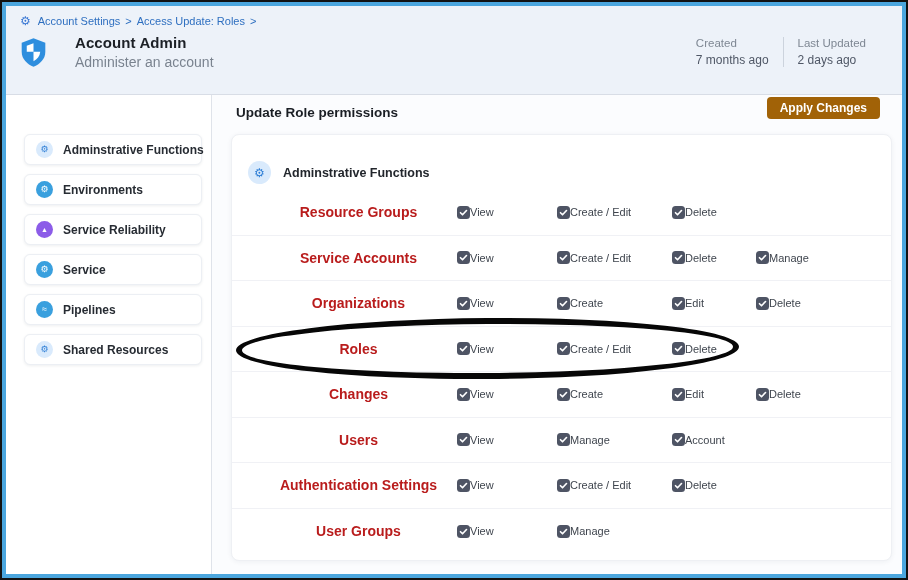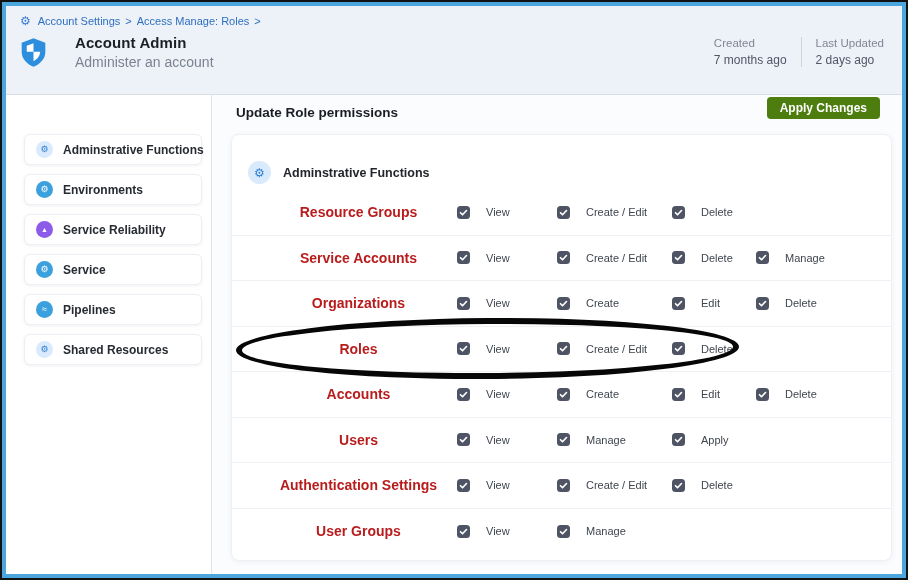--- a/index.html
+++ b/index.html
@@ -10,21 +10,21 @@
   
   .hdr { height:89px; background:#edf2f9; border-bottom:1px solid #d8dde6; position:relative; flex:0 0 auto; padding:9px 0 0 14px; }
   .crumbs { display:flex; align-items:center; gap:5px; font-size:11px; }
   .crumb-gear { color:#3b78d4; font-size:12px; line-height:1; margin-right:2px; }
   .crumb { color:#2e6fc0; cursor:pointer; }
   .crumb-sep { color:#2e6fc0; }
   .hdr-titlerow { display:flex; align-items:center; gap:28px; margin-top:7px; }
   .shield { width:27px; height:31px; flex:0 0 auto; }
   .hdr-title { font-size:15px; font-weight:700; color:#1c2026; letter-spacing:.1px; }
   .hdr-sub { font-size:14px; color:#7a838f; margin-top:3px; }
-  .meta { position:absolute; right:4px; top:31px; display:flex; }
+  .meta { position:absolute; right:22px; top:31px; display:flex; }
   .meta-item { padding:0 14px; }
   .meta-item + .meta-item { border-left:1px solid #ccd3dd; }
   .meta-label { font-size:11.5px; color:#7e8793; margin-bottom:4px; }
   .meta-value { font-size:12px; color:#4f5766; }
 
   
   .content { flex:1 1 auto; display:flex; min-height:0; }
   .sidebar { width:206px; flex:0 0 auto; background:#ffffff; border-right:1px solid #dfe3ea; padding:39px 0 0 18px; }
   .side-card { width:178px; height:31px; background:#fff; border:1px solid #eceff4; border-radius:6px;
                box-shadow:0 1px 3px rgba(40,50,70,.08); display:flex; align-items:center; gap:10px;
@@ -32,55 +32,55 @@
   .icn { width:17px; height:17px; border-radius:50%; display:flex; align-items:center; justify-content:center;
          font-size:9px; line-height:1; flex:0 0 auto; }
   .icn.light-blue { background:#d9eafc; color:#2f7fd6; }
   .icn.blue { background:#3aa0de; color:#ffffff; }
   .icn.purple { background:#8c5ce8; color:#ffffff; font-size:7px; }
   .side-label { font-size:12px; font-weight:600; color:#272c33; white-space:nowrap; }
 
   .panel { flex:1 1 auto; background:#fbfcfe; position:relative; min-width:0; }
   .panel-head { padding:8px 32px 0 24px; position:relative; }
   .panel-title { font-size:13.5px; font-weight:700; color:#1a1e24; }
-  .apply-btn { position:absolute; right:22px; top:2px; background:#4d7c0f; color:#ffffff; border:none;
+  .apply-btn { position:absolute; right:22px; top:2px; background:#a16207; color:#ffffff; border:none;
                font-family:inherit; font-size:12px; font-weight:700; padding:4px 13px; border-radius:4px; cursor:pointer; }
 
   .card { margin:13px 9px 0 19px; width:661px; height:427px; background:#ffffff; border:1px solid #eef0f4;
           border-radius:8px; box-shadow:0 1px 5px rgba(40,50,70,.06); }
   .card-head { display:flex; align-items:center; gap:12px; padding:20px 0 0 16px; height:55px; }
   .card-gear { width:23px; height:23px; border-radius:50%; background:#d9eafc; color:#2f7fd6; display:flex;
                align-items:center; justify-content:center; font-size:12px; line-height:1; }
   .card-title { font-size:12.5px; font-weight:700; color:#22262c; }
 
   .rows { }
   .prow { display:grid; grid-template-columns:197px 100px 115px 84px auto; align-items:center;
           padding-left:28px; height:45.5px; position:relative; }
   .prow:not(:last-child){ border-bottom:1px solid #f0f1f5; }
   .prow-name { font-size:14px; font-weight:600; color:#b91c1c;text-align:center; }
-  .perm { display:flex; align-items:center; gap:16px; }
+  .perm { display:flex; align-items:center; gap:0; }
   .cb { width:13px; height:13px; background:#4e5464; border-radius:3.5px; display:flex; align-items:center;
         justify-content:center; flex:0 0 auto; cursor:pointer; }
   .perm-label { font-size:11px; color:#3f454e; white-space:nowrap; }
 
   .ellipse { position:absolute; left:4px; top:-9px; width:503px; height:61px; border:6px solid #070707;
              border-radius:50%; pointer-events:none; z-index:5; transform:rotate(-.4deg); }
 </style>
 </head>
 <body>
 
 <div class="frame">
   <div class="frame-inner">
 
     <div class="hdr">
       <div class="crumbs">
         <span class="crumb-gear">⚙</span>
       <span class="crumb">Account Settings</span>
           <span class="crumb-sep">&gt;</span>
-          <span class="crumb">Access Manage: Roles</span>
+          <span class="crumb">Access Update: Roles</span>
           <span class="crumb-sep">&gt;</span>
         </div>
       <div class="hdr-titlerow">
         <svg class="shield" viewBox="0 0 32 36">
           <path d="M16 1 L30 6.5 V17 C30 26 23.5 31.5 16 35 C8.5 31.5 2 26 2 17 V6.5 Z" fill="#2e8ede"></path>
           <path d="M16 7 L8 10 V17 H16 Z" fill="#ffffff"></path>
           <path d="M16 17 H24 C23.4 22.5 20.4 25.8 16 28.4 Z" fill="#ffffff"></path>
         </svg>
         <div>
           <div class="hdr-title">Account Admin</div>
@@ -288,21 +288,21 @@
                         <path d="M2 6.3 L4.7 9 L10 3.4" stroke="#fff" stroke-width="2.2" fill="none" stroke-linecap="round" stroke-linejoin="round"></path>
                       </svg>
                     </span>
                     <span class="perm-label">Delete</span>
                   </span>
                 </div>
                 <div class="perm-cell"></div>
                 <div class="ellipse"></div>
               </div>
               <div class="prow">
-                <div class="prow-name">Accounts</div>
+                <div class="prow-name">Changes</div>
                 <div class="perm-cell">
                   <span class="perm">
                     <span class="cb">
                       <svg viewBox="0 0 12 12" width="9" height="9">
                         <path d="M2 6.3 L4.7 9 L10 3.4" stroke="#fff" stroke-width="2.2" fill="none" stroke-linecap="round" stroke-linejoin="round"></path>
                       </svg>
                     </span>
                     <span class="perm-label">View</span>
                   </span>
                 </div>
@@ -359,21 +359,21 @@
                     <span class="perm-label">Manage</span>
                   </span>
                 </div>
                 <div class="perm-cell">
                   <span class="perm">
                     <span class="cb">
                       <svg viewBox="0 0 12 12" width="9" height="9">
                         <path d="M2 6.3 L4.7 9 L10 3.4" stroke="#fff" stroke-width="2.2" fill="none" stroke-linecap="round" stroke-linejoin="round"></path>
                       </svg>
                     </span>
-                    <span class="perm-label">Apply</span>
+                    <span class="perm-label">Account</span>
                   </span>
                 </div>
                 <div class="perm-cell"></div>
               </div>
               <div class="prow">
                 <div class="prow-name">Authentication Settings</div>
                 <div class="perm-cell">
                   <span class="perm">
                     <span class="cb">
                       <svg viewBox="0 0 12 12" width="9" height="9">

